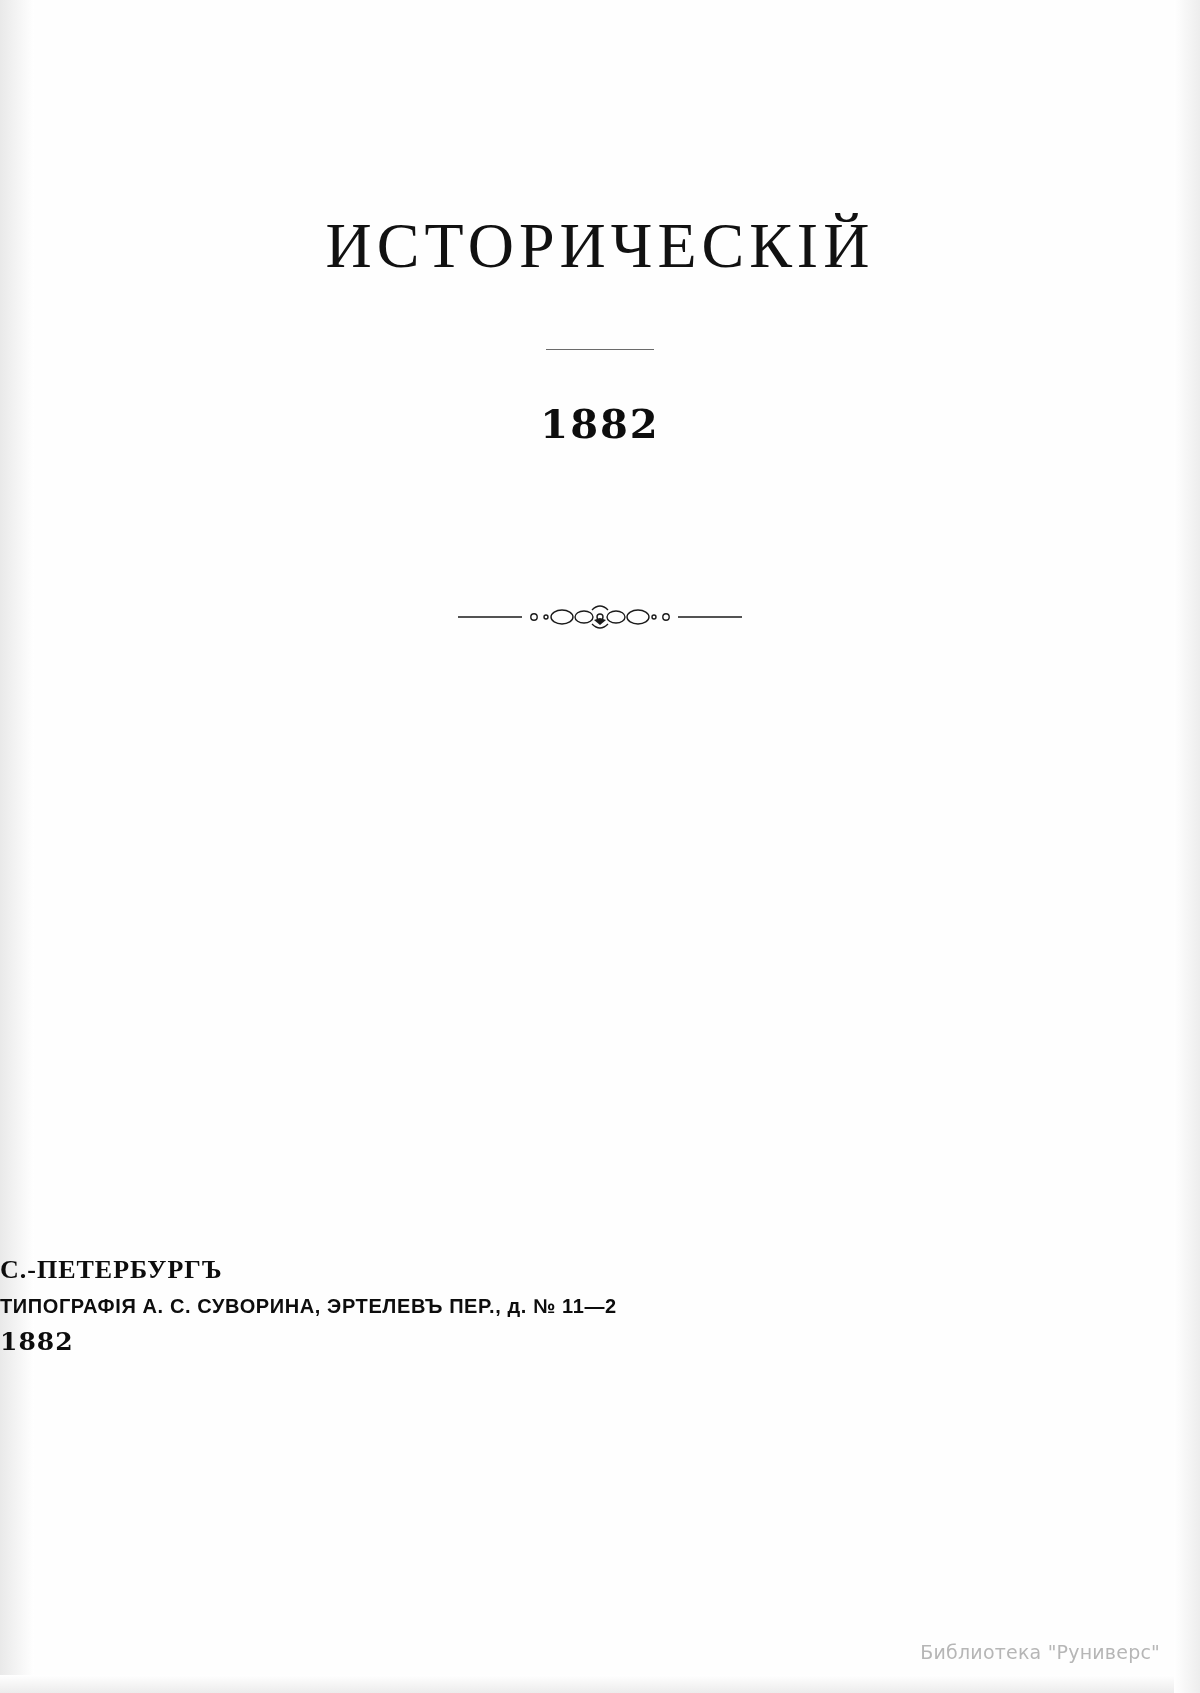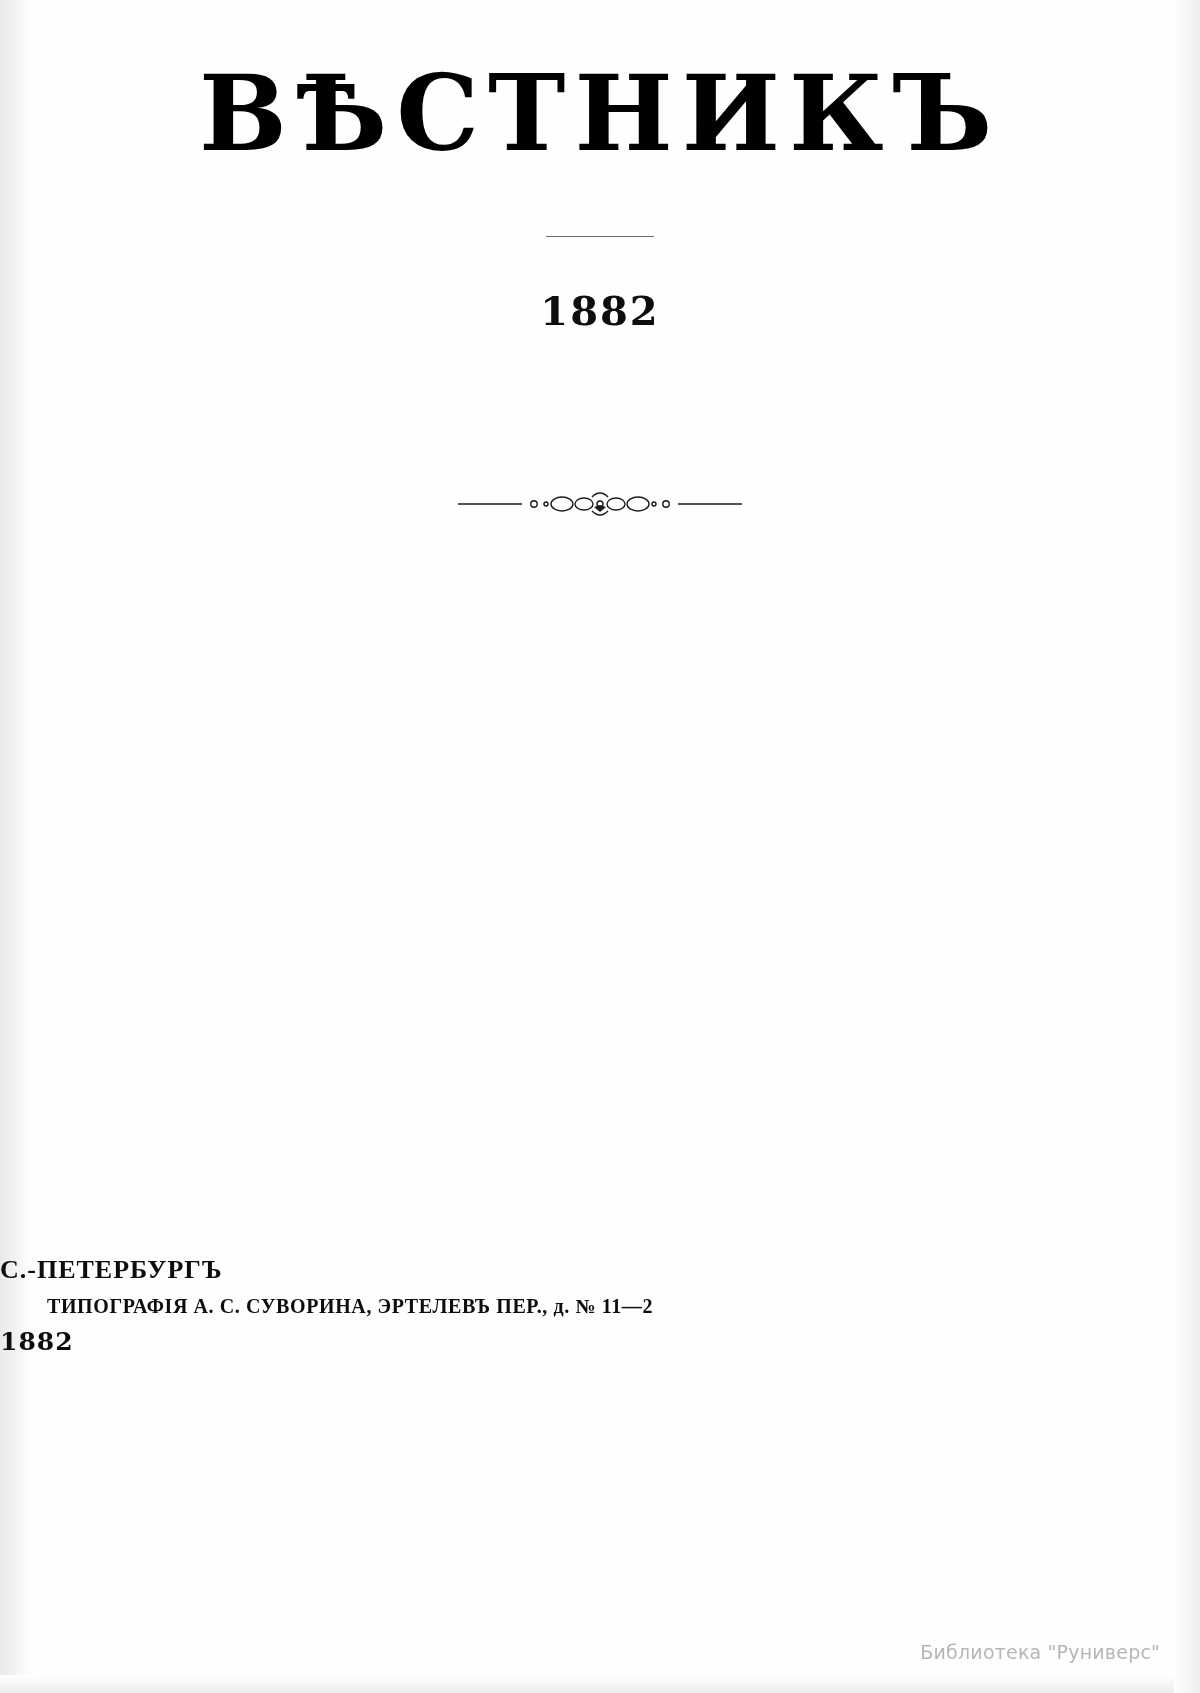--- a/index.html
+++ b/index.html
@@ -117,25 +117,24 @@
     text-align: left;
   }
   .imprint .city {
     font-family: "Liberation Serif", serif;
     font-size: 26px;
     font-weight: 700;
     letter-spacing: 1px;
   }
   .imprint .printer {
     margin-top: 10px;
-    font-family: Liberation Serif, serif;
+    font-family: Liberation Sans, sans-serif;
     font-size: 20px;
     font-weight: 700;
     letter-spacing: .6px;
-    margin-left: 47px;
   }
   .imprint .year {
     margin-top: 9px;
     font-family: "DejaVu Serif", serif;
     font-size: 25px;
     font-weight: 700;
     letter-spacing: 1px;
   }
 
   .watermark {
@@ -156,22 +155,22 @@
     pointer-events: none;
   }
 </style>
 </head>
 <body>
 
 <div class="page">
 
   <div class="content">
 
-
-    <div class="title-big">ВѢСТНИКЪ</div>
+    <div class="title-main">ИСТОРИЧЕСКІЙ</div>
+
 
 
     <div class="rule-short"></div>
 
 
     <div class="year-big">1882</div>
 
     <div class="ornament">
       <svg width="300" height="40" viewBox="0 0 300 40" aria-hidden="true">
         <g fill="none" stroke="#1a1a1a" stroke-width="1.4">

